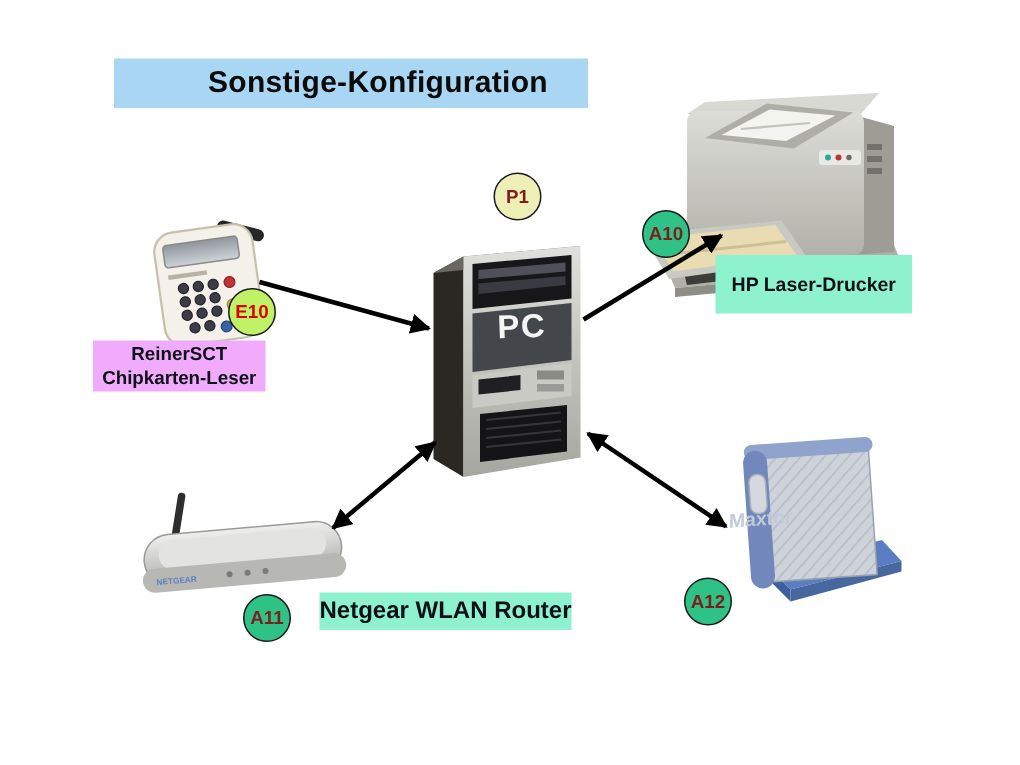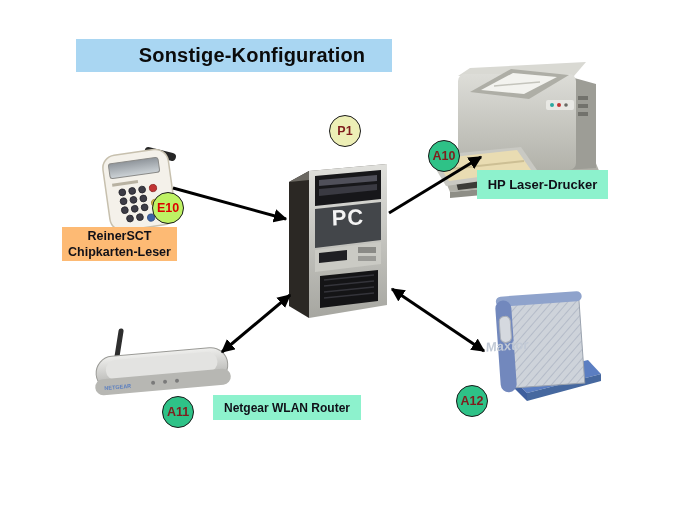--- a/index.html
+++ b/index.html
@@ -10,23 +10,23 @@
   .layer-svg{position:absolute;left:0;top:0;width:680px;height:510px;}
   .title-box{
     position:absolute;left:76px;top:39px;width:280px;height:33px;
     background:#a9d6f2;color:#0b0b0b;font-size:20px;font-weight:bold;
     display:flex;align-items:center;justify-content:center;letter-spacing:0.2px;padding-left:36px;
   }
   .label-box{
     position:absolute;background:#8df2cd;color:#101018;font-weight:bold;
     display:flex;align-items:center;justify-content:center;text-align:center;
   }
-  .label-blue{background:#fdba74;}
-  .label-hp{left:477px;top:170px;width:131px;height:29px;font-size:13px;}
-  .label-router{left:213px;top:395px;width:148px;height:25px;font-size:12px;}
+  .label-blue{background:#f0abfc;}
+  .label-hp{left:477px;top:170px;width:131px;height:39px;font-size:13px;}
+  .label-router{left:213px;top:395px;width:168px;height:25px;font-size:16px;}
   .label-hdd{left:441px;top:418px;width:171px;height:23px;font-size:13px;}
   .label-reiner{
     left:62px;top:227px;width:115px;height:34px;font-size:12.5px;line-height:16px;
     flex-direction:column;
   }
   .pc-name{
     position:absolute;left:287px;top:149px;width:120px;height:15px;
     font-size:13px;font-weight:bold;color:#0b0b0b;text-align:center;
   }
   .pc-case-text{

